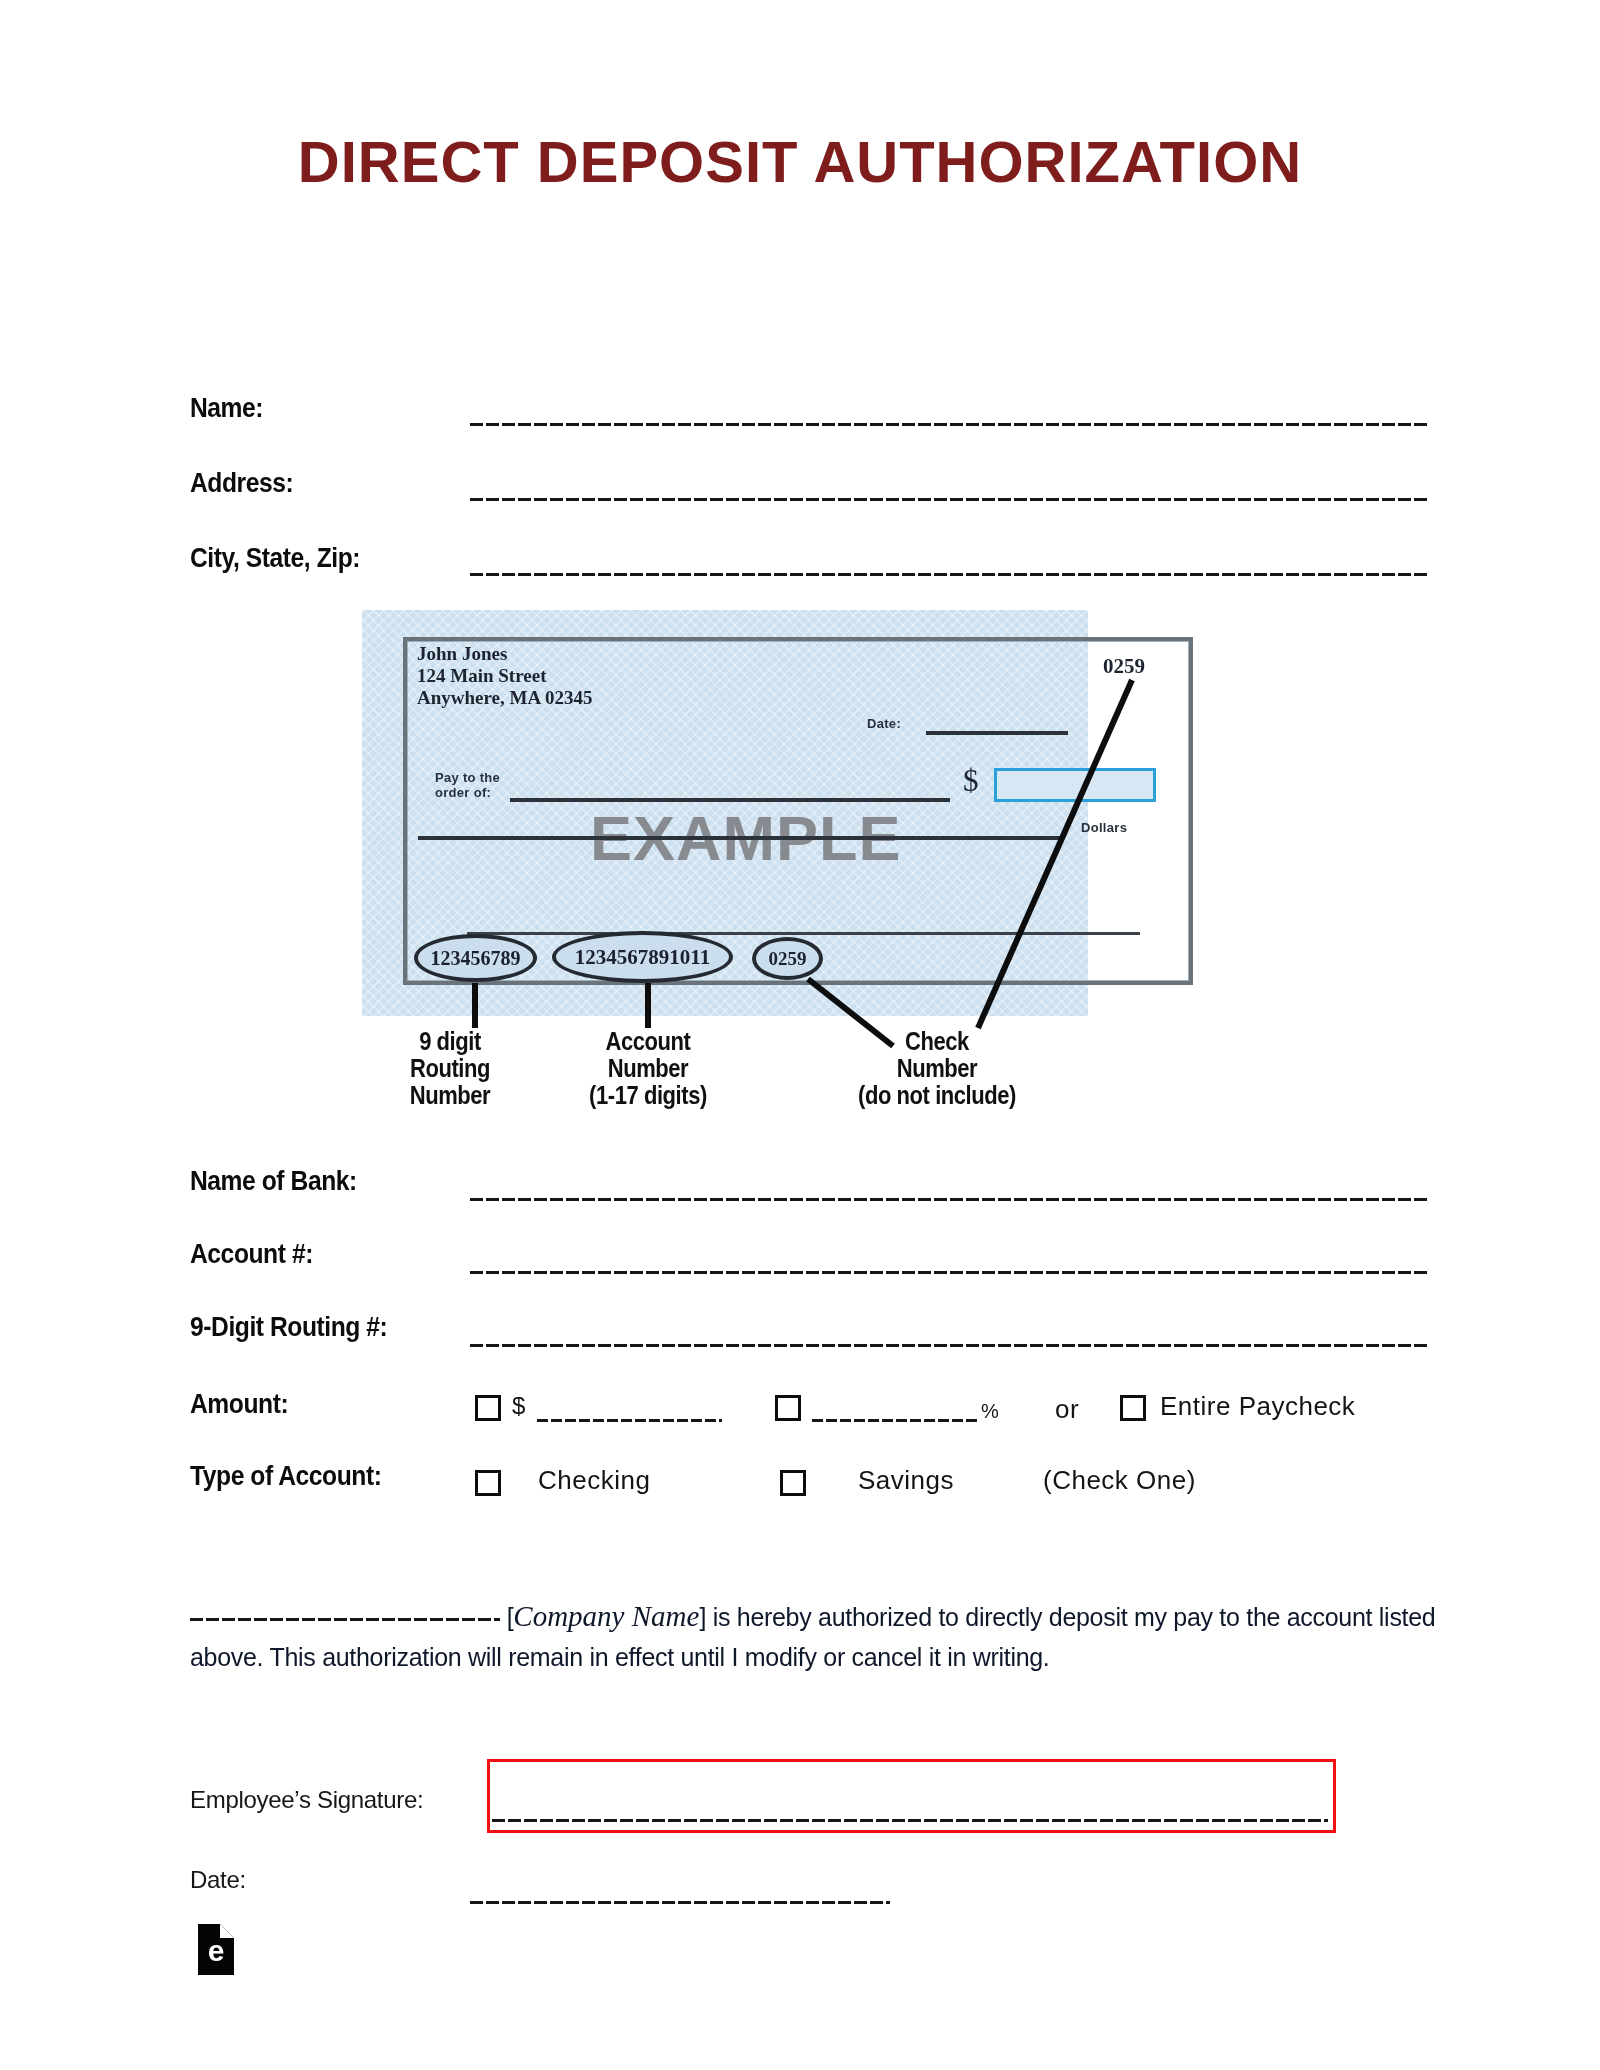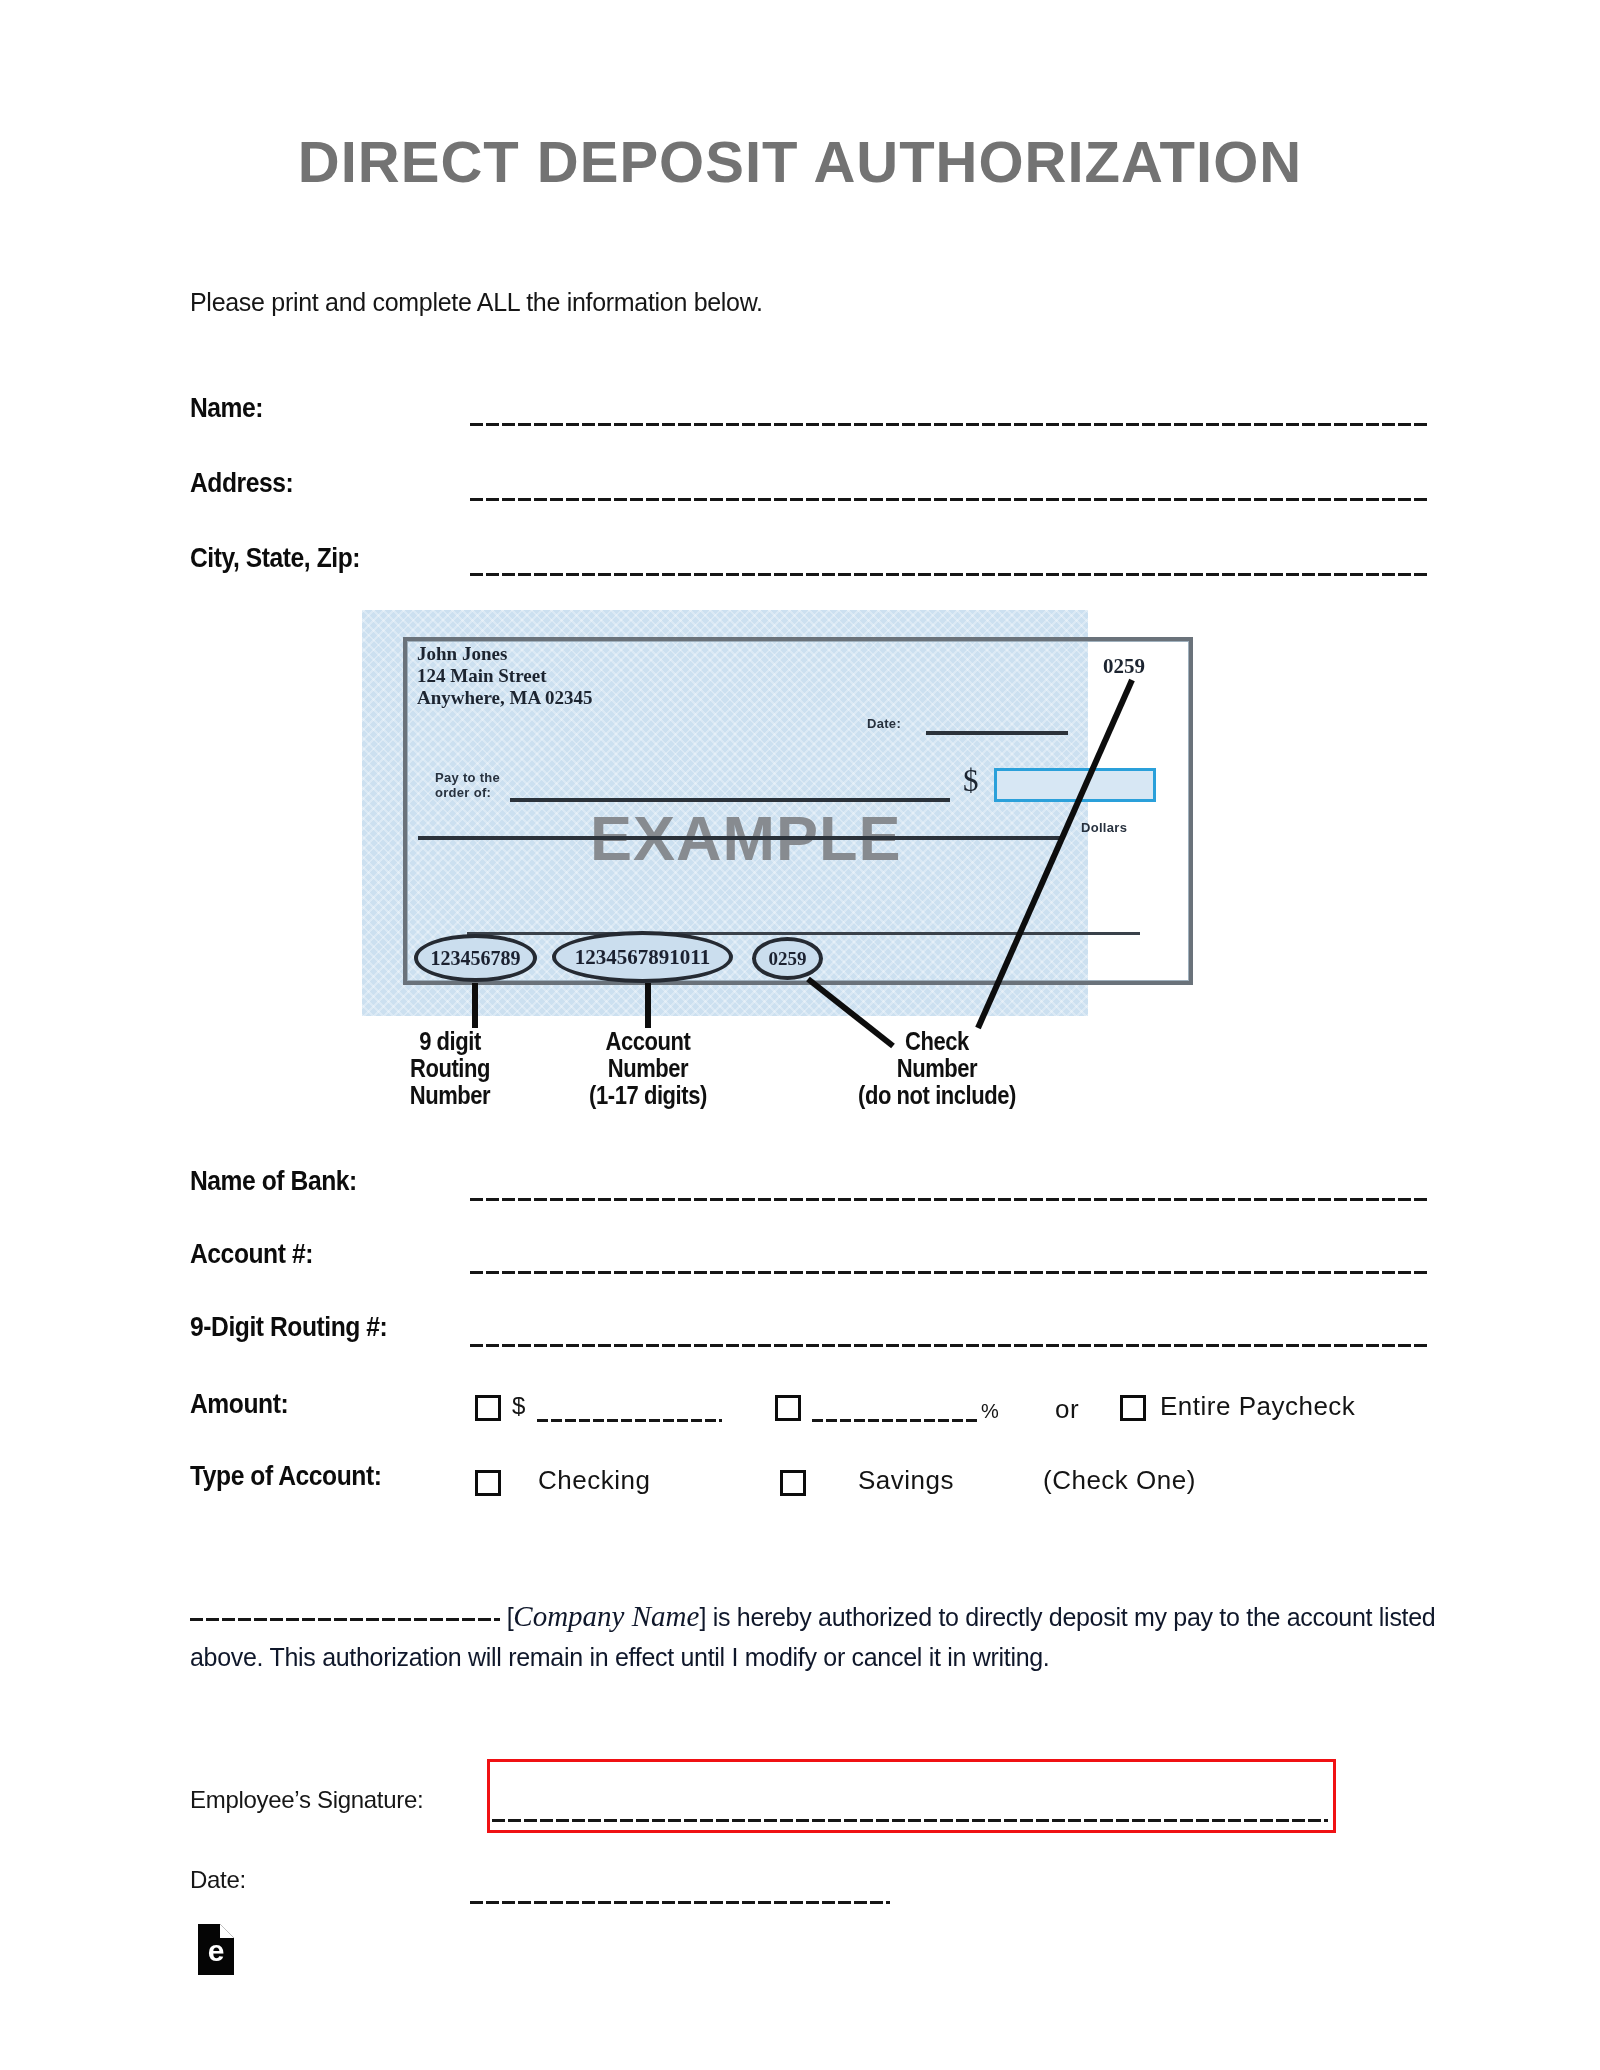--- a/index.html
+++ b/index.html
@@ -3,21 +3,21 @@
 <meta charset="utf-8">
 <style>
   html,body{margin:0;padding:0;background:#ffffff;}
   .page{
     position:relative;width:1600px;height:2070px;margin:0 auto;background:#ffffff;
     font-family:"Liberation Sans",sans-serif;color:#121212;overflow:hidden;
   }
   .abs{position:absolute;}
   .title{
     left:0;top:128px;width:1600px;text-align:center;
-    font-size:58px;font-weight:700;letter-spacing:1px;color:#737373;
+    font-size:58px;font-weight:700;letter-spacing:1px;color:#7f1d1d;
   }
   .body-text{font-size:25px;letter-spacing:-0.3px;color:#161616;}
   .heavy{
     font-size:28px;font-weight:700;letter-spacing:-0.5px;color:#0c0c0c;
     transform:scaleX(0.88);transform-origin:0 50%;white-space:nowrap;
   }
   .dash{
     height:3px;
     background-image:repeating-linear-gradient(90deg,#161616 0 13px,transparent 13px 16px);
   }
@@ -60,21 +60,20 @@
     left:487px;top:1759px;width:849px;height:74px;box-sizing:border-box;border:3px solid #f01114;background:#ffffff;
   }
 </style>
 </head>
 <body>
 
 <div class="page">
 
   <div class="abs title">DIRECT DEPOSIT AUTHORIZATION</div>
 
-  <div class="abs body-text" style="left:190px;top:288px;">Please print and complete ALL the information below.</div>
 
   <div class="abs heavy" style="left:190px;top:392px;">Name:</div>
   <div class="abs dash" style="left:470px;top:423px;width:960px;"></div>
 
   <div class="abs heavy" style="left:190px;top:467px;">Address:</div>
   <div class="abs dash" style="left:470px;top:498px;width:960px;"></div>
 
   <div class="abs heavy" style="left:190px;top:542px;">City, State, Zip:</div>
   <div class="abs dash" style="left:470px;top:573px;width:960px;"></div>
 

